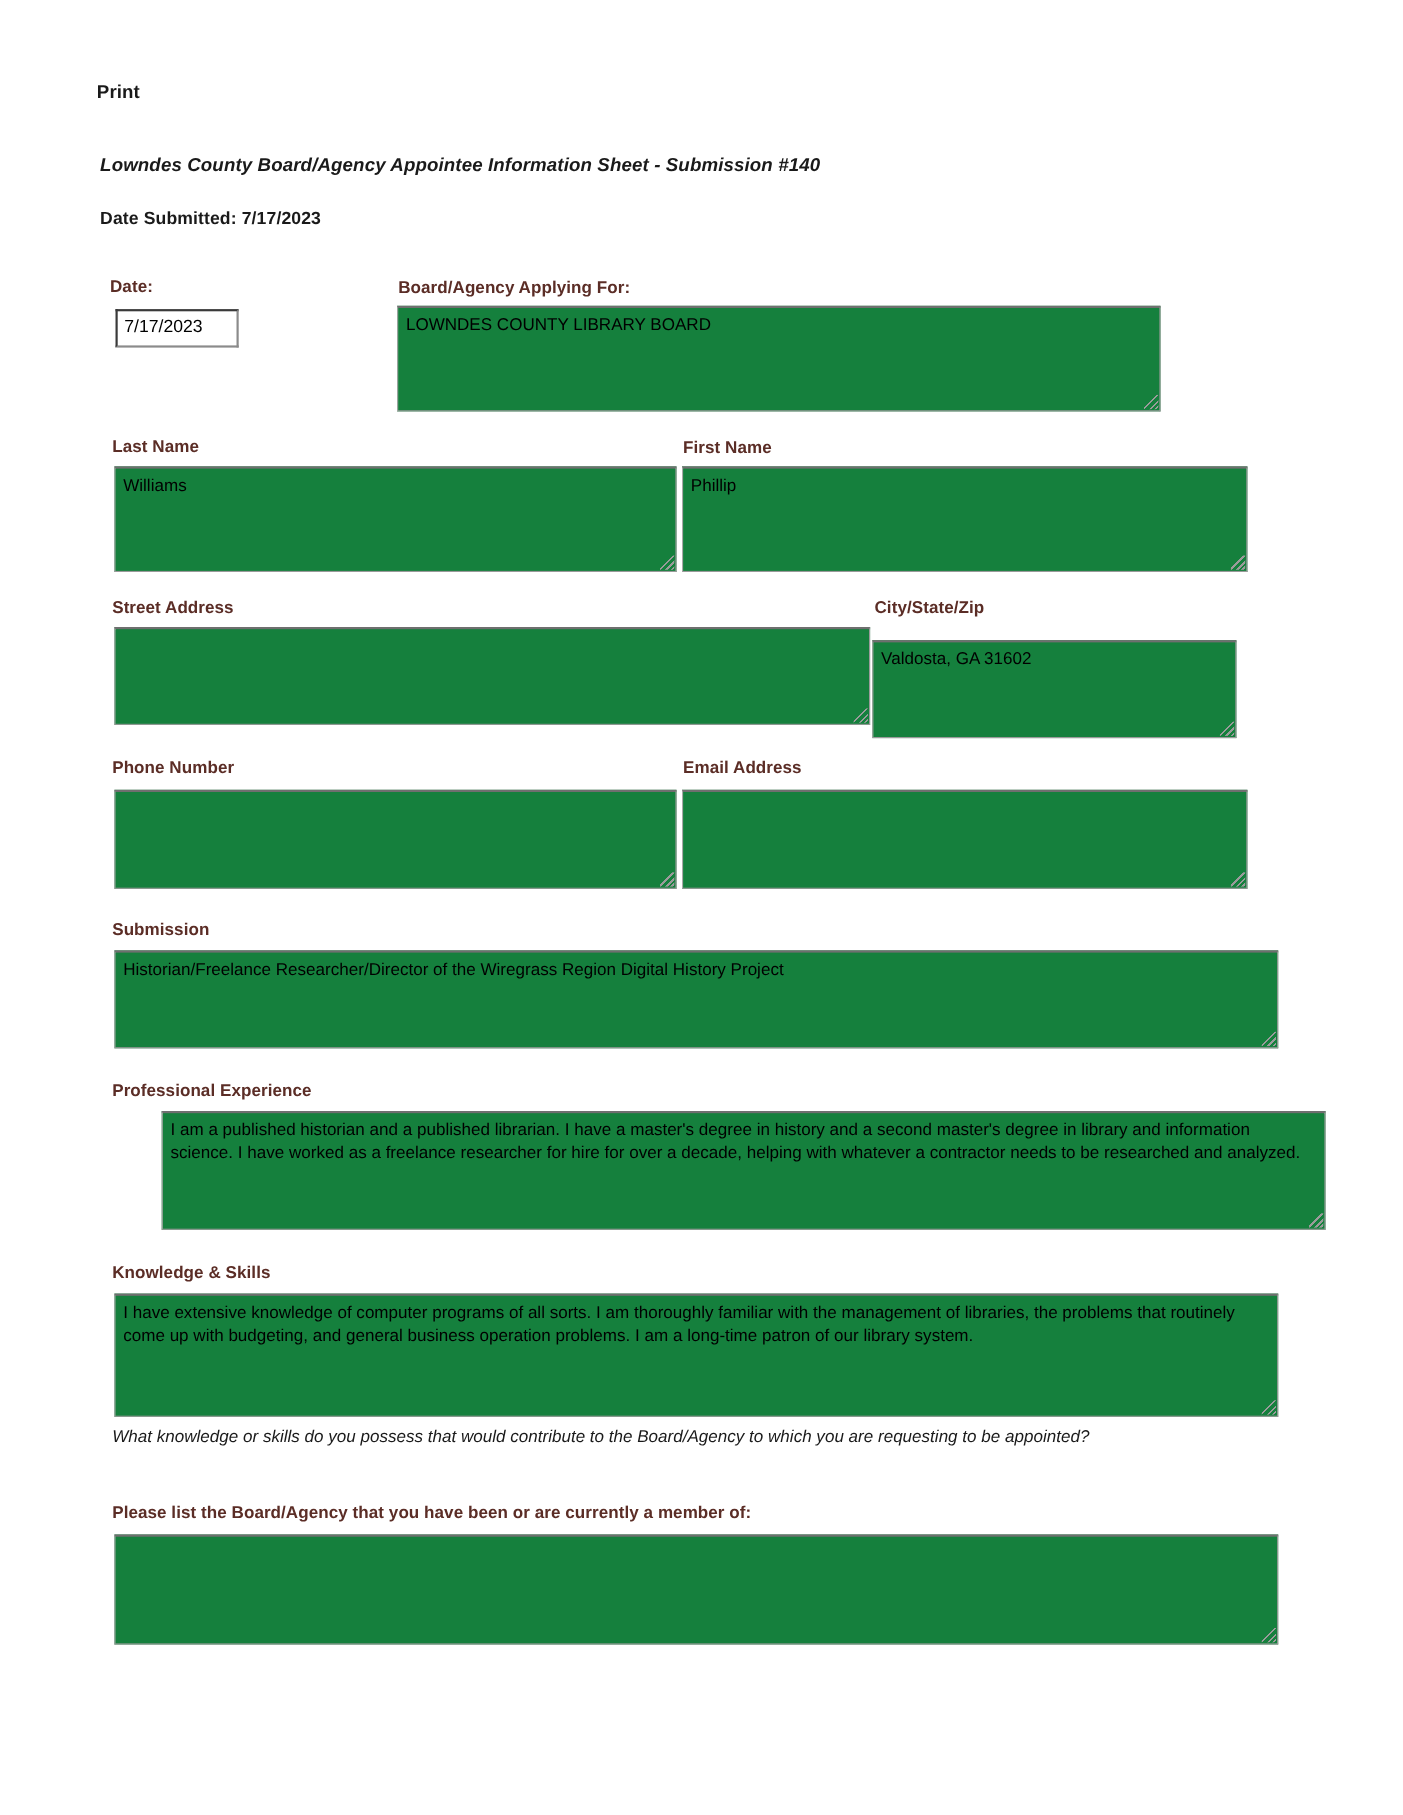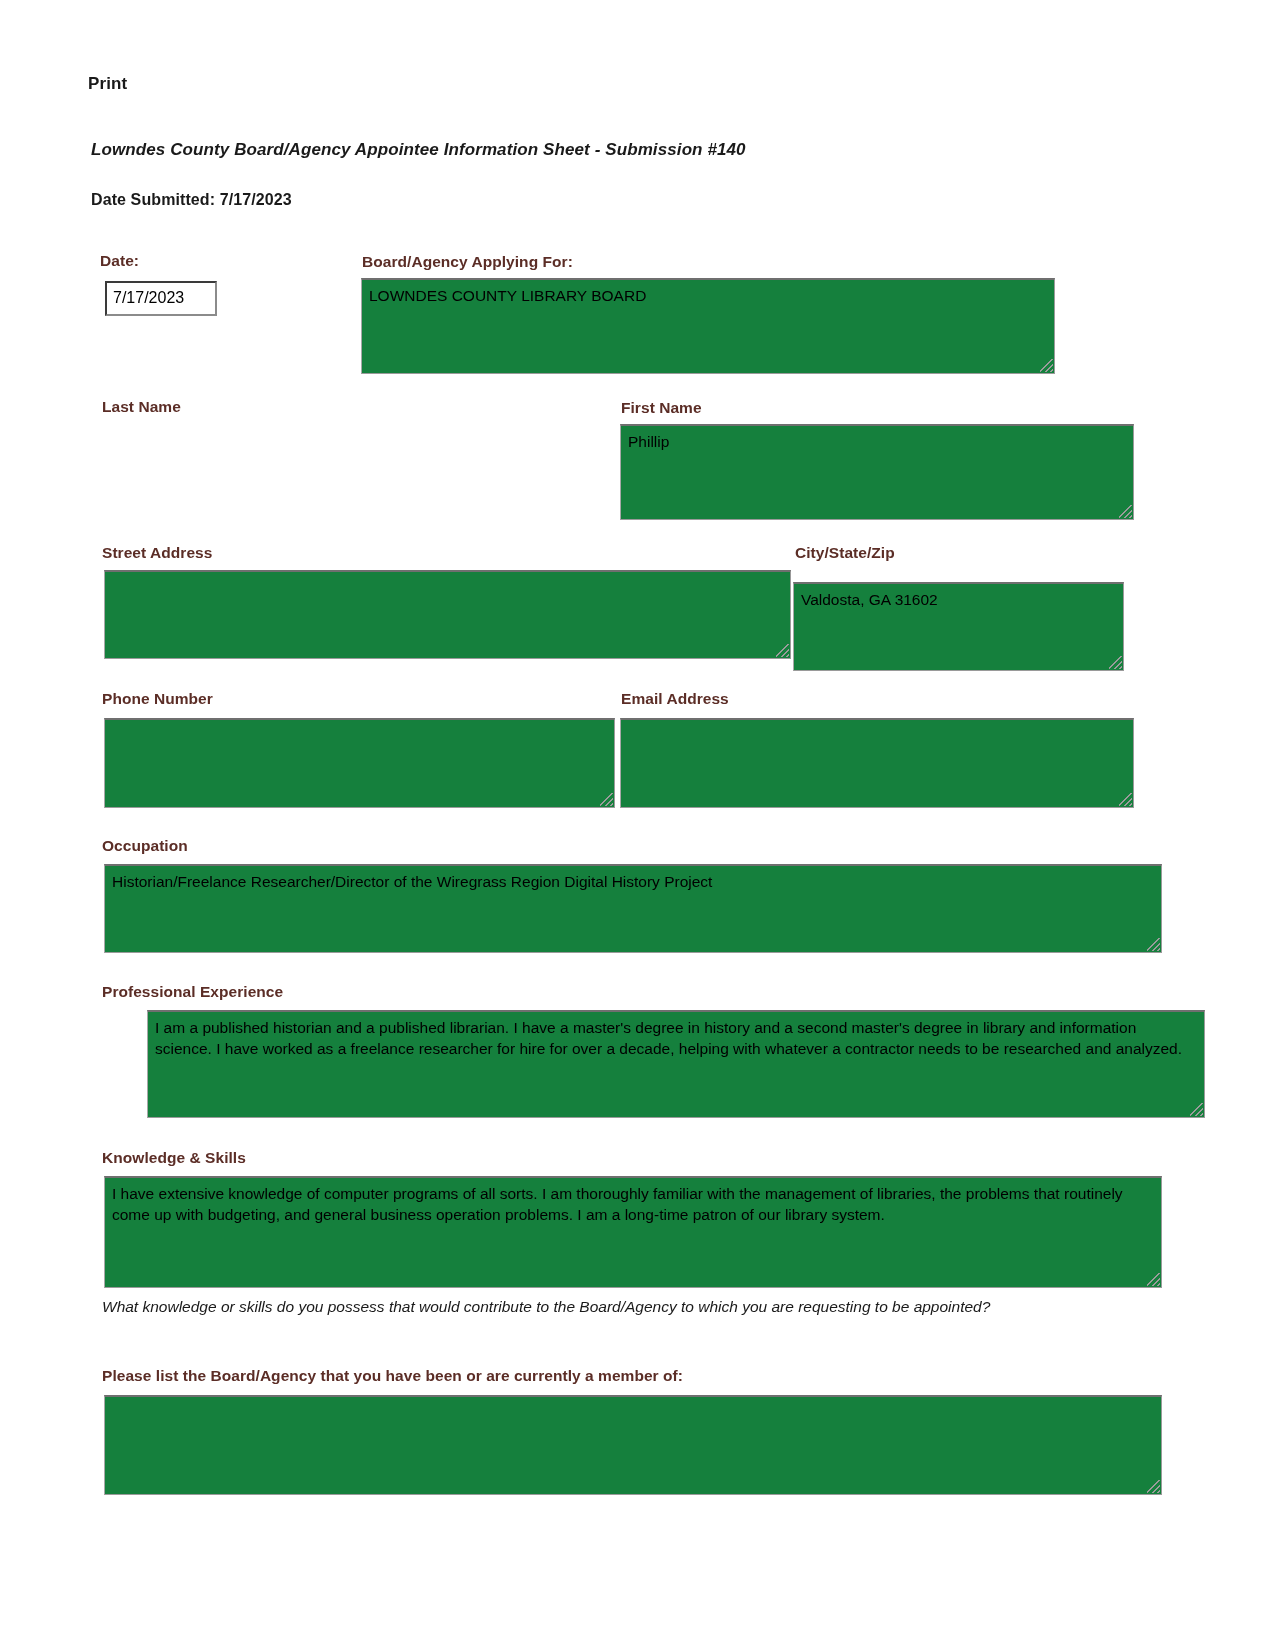--- a/index.html
+++ b/index.html
@@ -154,20 +154,23 @@
   </div>
 
   <div class="fld-label" style="left:362px; top:253px;">Board/Agency Applying For:</div>
 
   <div class="tbox" style="left:361px; top:278px; width:694px; height:96px;">
     <span class="val">LOWNDES COUNTY LIBRARY BOARD</span>
   </div>
 
   <div class="fld-label" style="left:102px; top:398px;">Last Name</div>
 
+  <div class="tbox" style="left:104px; top:424px; width:511px; height:96px;">
+    <span class="val">Williams</span>
+  </div>
 
   <div class="fld-label" style="left:621px; top:399px;">First Name</div>
 
   <div class="tbox" style="left:620px; top:424px; width:514px; height:96px;">
     <span class="val">Phillip</span>
   </div>
 
   <div class="fld-label" style="left:102px; top:544px;">Street Address</div>
 
   <div class="tbox" style="left:104px; top:570px; width:687px; height:89px;">
@@ -185,21 +188,21 @@
   <div class="tbox" style="left:104px; top:718px; width:511px; height:90px;">
     <span class="val"></span>
   </div>
 
   <div class="fld-label" style="left:621px; top:690px;">Email Address</div>
 
   <div class="tbox" style="left:620px; top:718px; width:514px; height:90px;">
     <span class="val"></span>
   </div>
 
-  <div class="fld-label" style="left:102px; top:837px;">Occupation</div>
+  <div class="fld-label" style="left:102px; top:837px;">Submission</div>
 
   <div class="tbox" style="left:104px; top:864px; width:1058px; height:89px;">
     <span class="val">Historian/Freelance Researcher/Director of the Wiregrass Region Digital History Project</span>
   </div>
 
   <div class="fld-label" style="left:102px; top:983px;">Professional Experience</div>
 
   <div class="tbox" style="left:104px; top:1010px; width:1058px; height:108px;margin-left:43px;">
     <span class="val">I am a published historian and a published librarian. I have a master's degree in history and a second master's degree in library and information science. I have worked as a freelance researcher for hire for over a decade, helping with whatever a contractor needs to be researched and analyzed.</span>
   </div>

